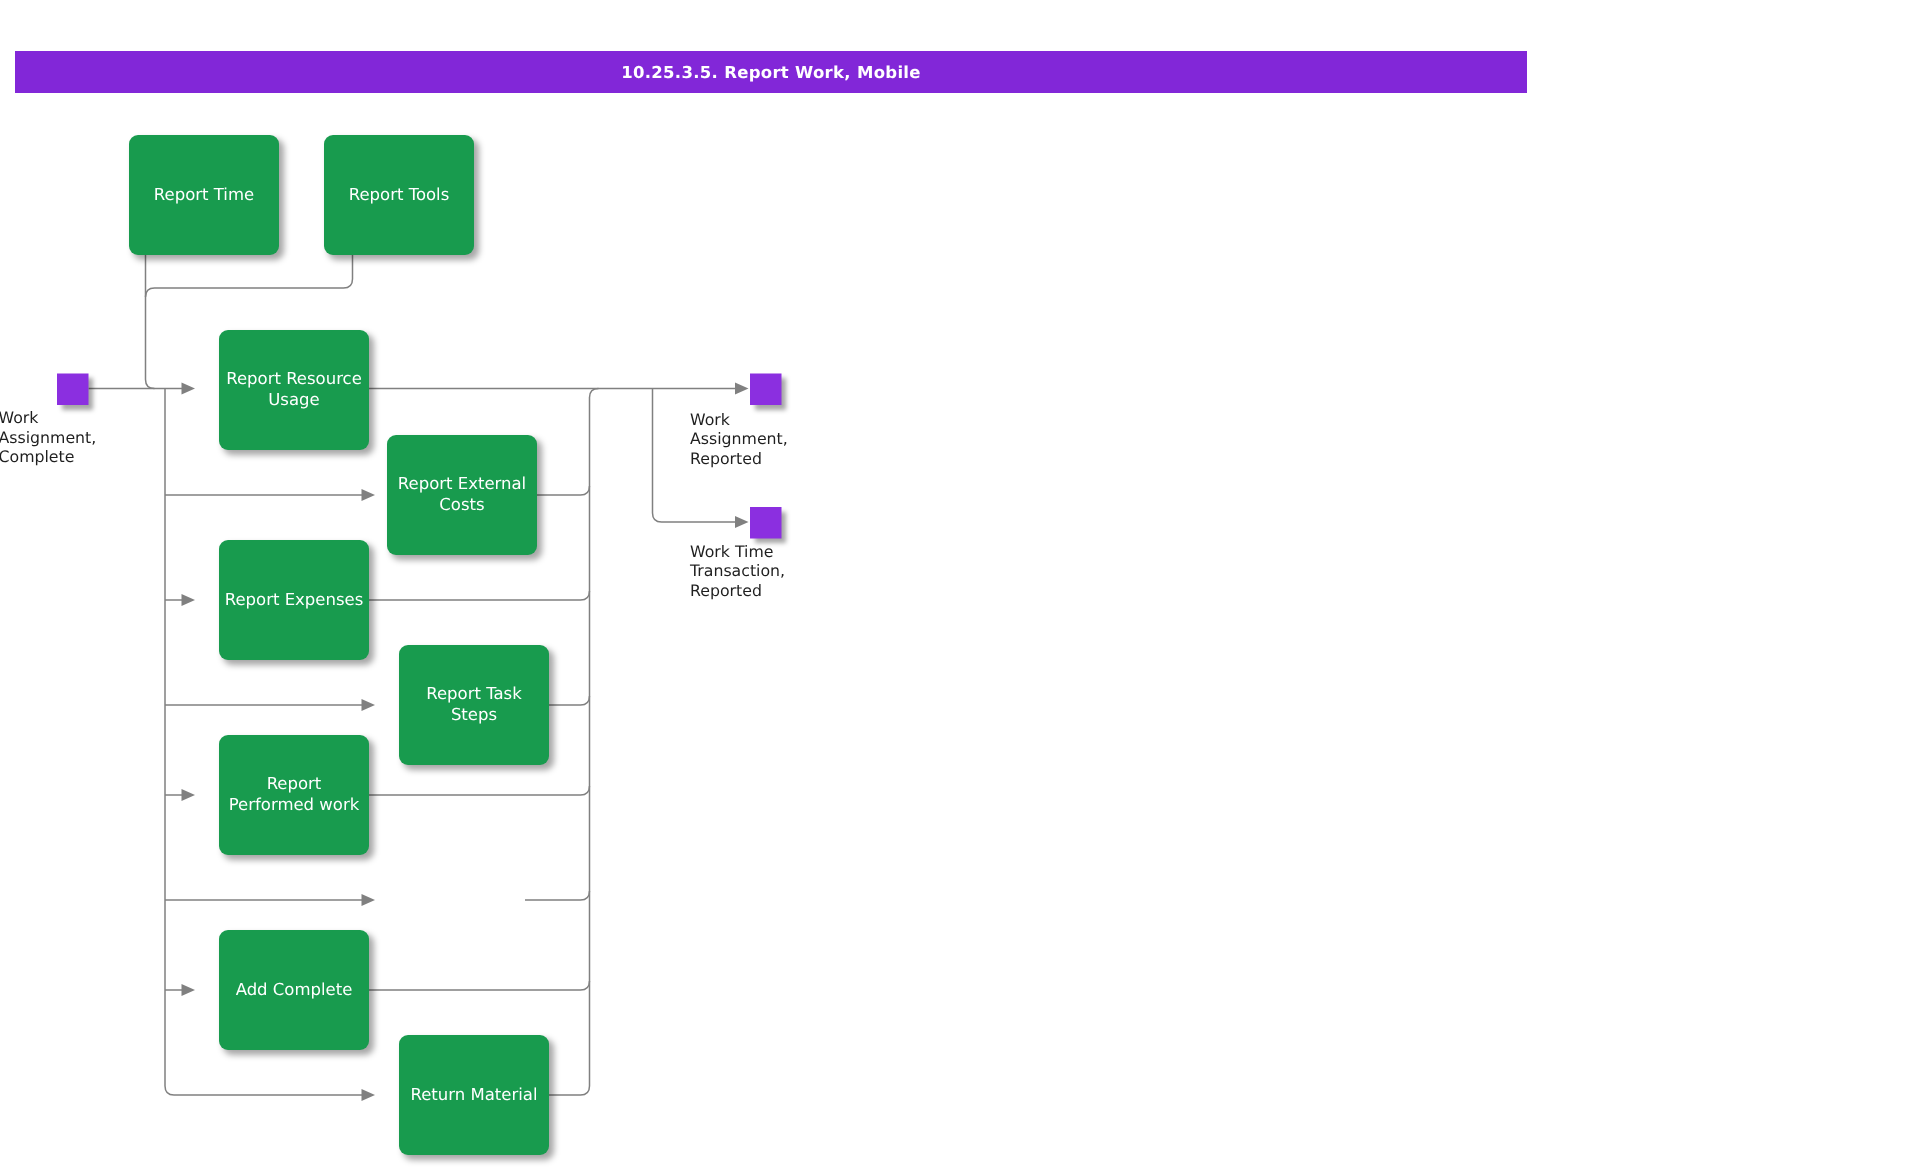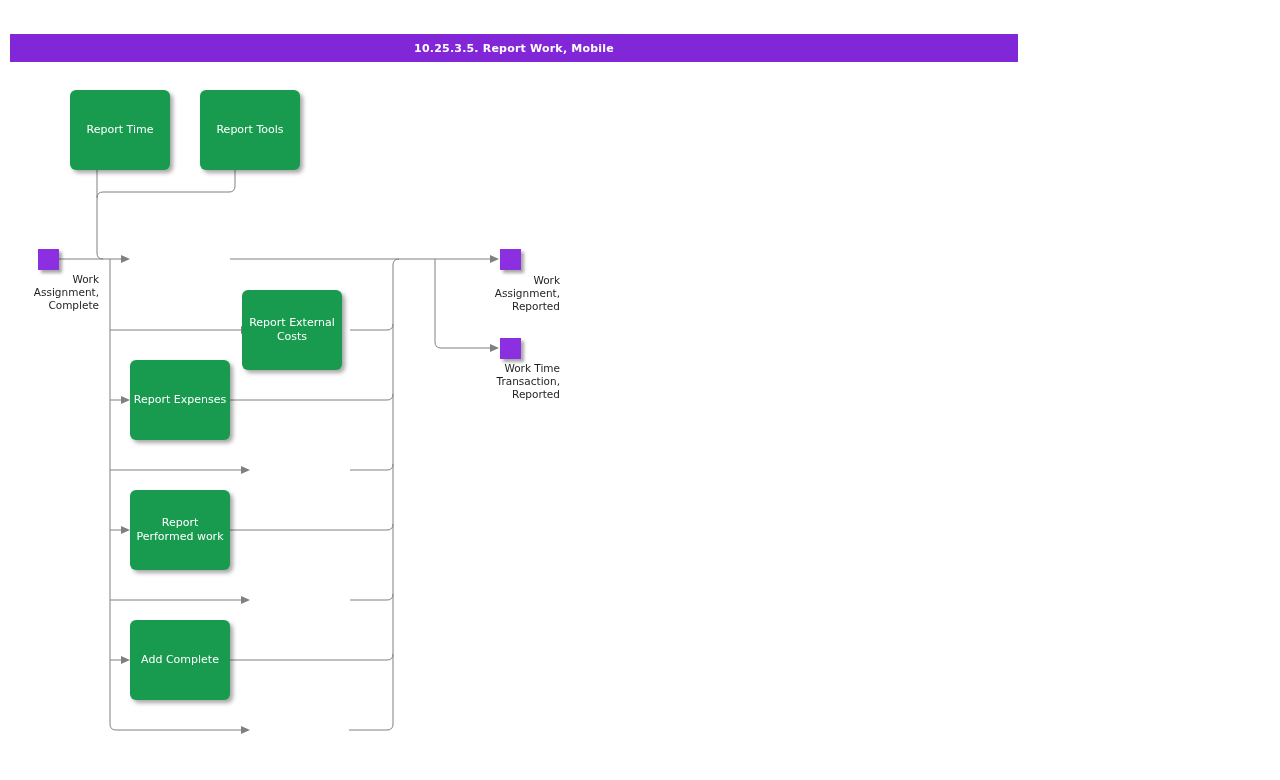--- a/index.html
+++ b/index.html
@@ -11,31 +11,31 @@
     position:absolute;left:10px;top:10px;width:1008px;height:28px;
     background:#8227D8;display:flex;align-items:center;justify-content:center;margin-top:24px;
   }
   .title-bar .title-text{
     color:#ffffff;font-size:11px;font-weight:bold;letter-spacing:.2px;white-space:pre;
   }
   svg.connectors{position:absolute;left:0;top:0;width:1280px;height:780px;}
   .act{
     position:absolute;width:100px;height:80px;background:#189B4E;border-radius:6px;
     box-shadow:3px 3px 4px rgba(0,0,0,.35);
-    display:flex;align-items:center;justify-content:center;text-align:center;
+    display:flex;align-items:center;justify-content:center;text-align:center;margin-left:16px;
   }
   .act .act-label{
     color:#ffffff;font-size:11px;line-height:14px;white-space:pre-line;padding:0 2px;
   }
   .event-square{
     position:absolute;width:21px;height:21px;background:#8B2FE0;
     box-shadow:3px 3px 3px rgba(0,0,0,.35);
   }
   .event-label{
-    position:absolute;width:100px;text-align:right;color:#1F1F1F;
+    position:absolute;width:100px;text-align:left;color:#1F1F1F;
     font-size:10.5px;line-height:13px;white-space:pre-line;
   }
 </style>
 </head>
 <body>
 
 <div class="canvas">
 
   <div class="title-bar">
     <span class="title-text">10.25.3.5. Report Work, Mobile</span>
@@ -84,33 +84,44 @@
       <polygon points="499,348 490,344 490,352"></polygon>
     </g>
   </svg>
 
   <div class="act" style="left:70px;top:90px">
     <span class="act-label">Report Time</span>
   </div>
   <div class="act" style="left:200px;top:90px">
     <span class="act-label">Report Tools</span>
   </div>
+  <div class="act" style="left:130px;top:220px">
+    <span class="act-label">Report Resource
+Usage</span>
+  </div>
   <div class="act" style="left:242px;top:290px">
     <span class="act-label">Report External
 Costs</span>
   </div>
   <div class="act" style="left:130px;top:360px">
     <span class="act-label">Report Expenses</span>
   </div>
+  <div class="act" style="left:250px;top:430px">
+    <span class="act-label">Report Task
+Steps</span>
+  </div>
   <div class="act" style="left:130px;top:490px">
     <span class="act-label">Report
 Performed work</span>
   </div>
   <div class="act" style="left:130px;top:620px">
     <span class="act-label">Add Complete</span>
+  </div>
+  <div class="act" style="left:250px;top:690px">
+    <span class="act-label">Return Material</span>
   </div>
 
   <div class="event-square" style="left:38px;top:249px"></div>
   <div class="event-label" style="left:-1px;top:273px">Work
 Assignment,
 Complete</div>
 
   <div class="event-square" style="left:500px;top:249px"></div>
   <div class="event-label" style="left:460px;top:274px">Work
 Assignment,

